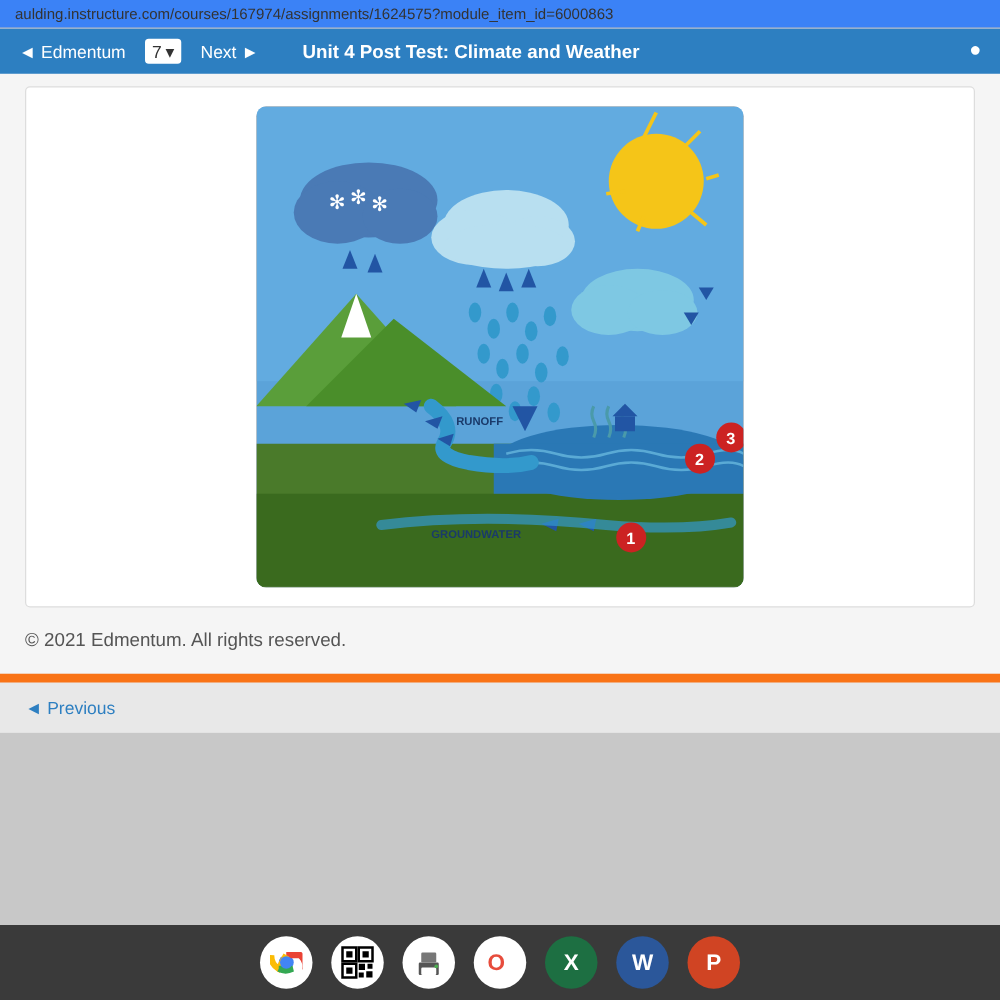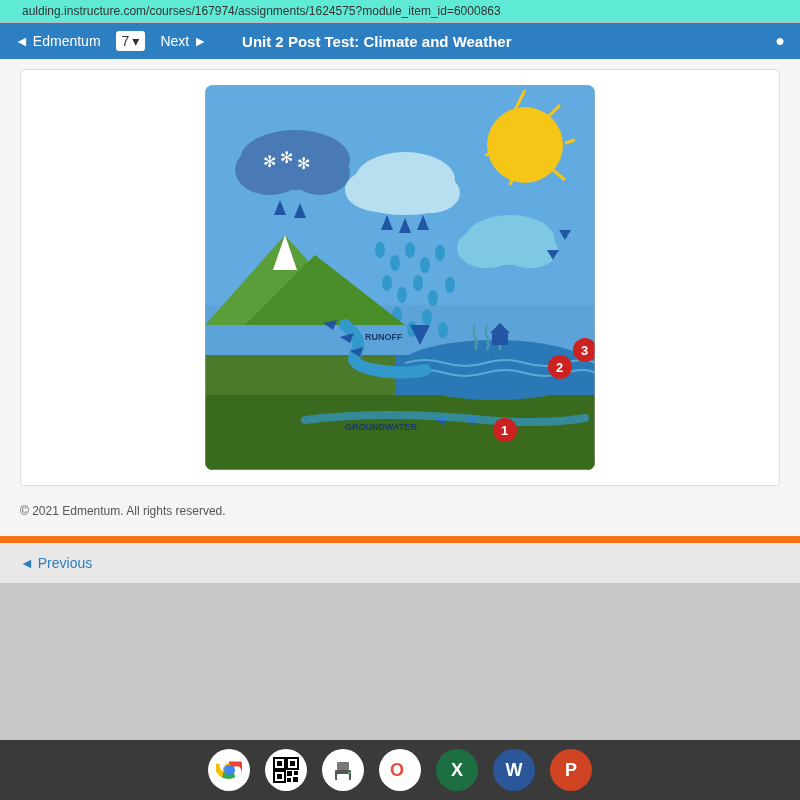--- a/index.html
+++ b/index.html
@@ -6,22 +6,22 @@
     body {
       width: 800px;
       height: 800px;
       background: #c8c8c8;
       font-family: Arial, sans-serif;
       overflow: hidden;
     }
 
     
     .address-bar {
-      background: #5eead4;
-      padding: 4px 22px;
+      background: #3b82f6;
+      padding: 4px 12px;
       font-size: 12px;
       color: #333;
       border-bottom: 1px solid #bbb;
     }
 
     
     .main-content {
       background: #f5f5f5;
       padding: 0;
     }
@@ -106,21 +106,21 @@
     }
 
     .diagram-svg {
       width: 100%;
       height: 100%;
     }
 
     
     .copyright {
       padding: 8px 20px;
-      font-size: 12px;
+      font-size: 15px;
       color: #555;
     }
 
     
     .bottom-nav {
       background: #e8e8e8;
       padding: 12px 20px;
       border-top: 7px solid #f97316;
       margin-top: 10px;
     }
@@ -181,21 +181,21 @@
       <span>Edmentum</span>
     </button>
     <div class="question-selector">
       <span>7</span>
       <span>▾</span>
     </div>
     <button class="nav-btn">
       <span>Next</span>
       <span>►</span>
     </button>
-    <span class="nav-title">Unit 2 Post Test: Climate and Weather</span>
+    <span class="nav-title">Unit 4 Post Test: Climate and Weather</span>
     <span class="nav-icon">●</span>
   </div>
 
   <div class="content-area">
     <div class="diagram-container">
       <svg class="diagram-svg" viewBox="0 0 390 385" xmlns="http://www.w3.org/2000/svg">
 
         <rect width="390" height="385" fill="#5ba3d9"></rect>
 
         <rect x="0" y="0" width="390" height="220" fill="#6ab4e8" opacity="0.5"></rect>

